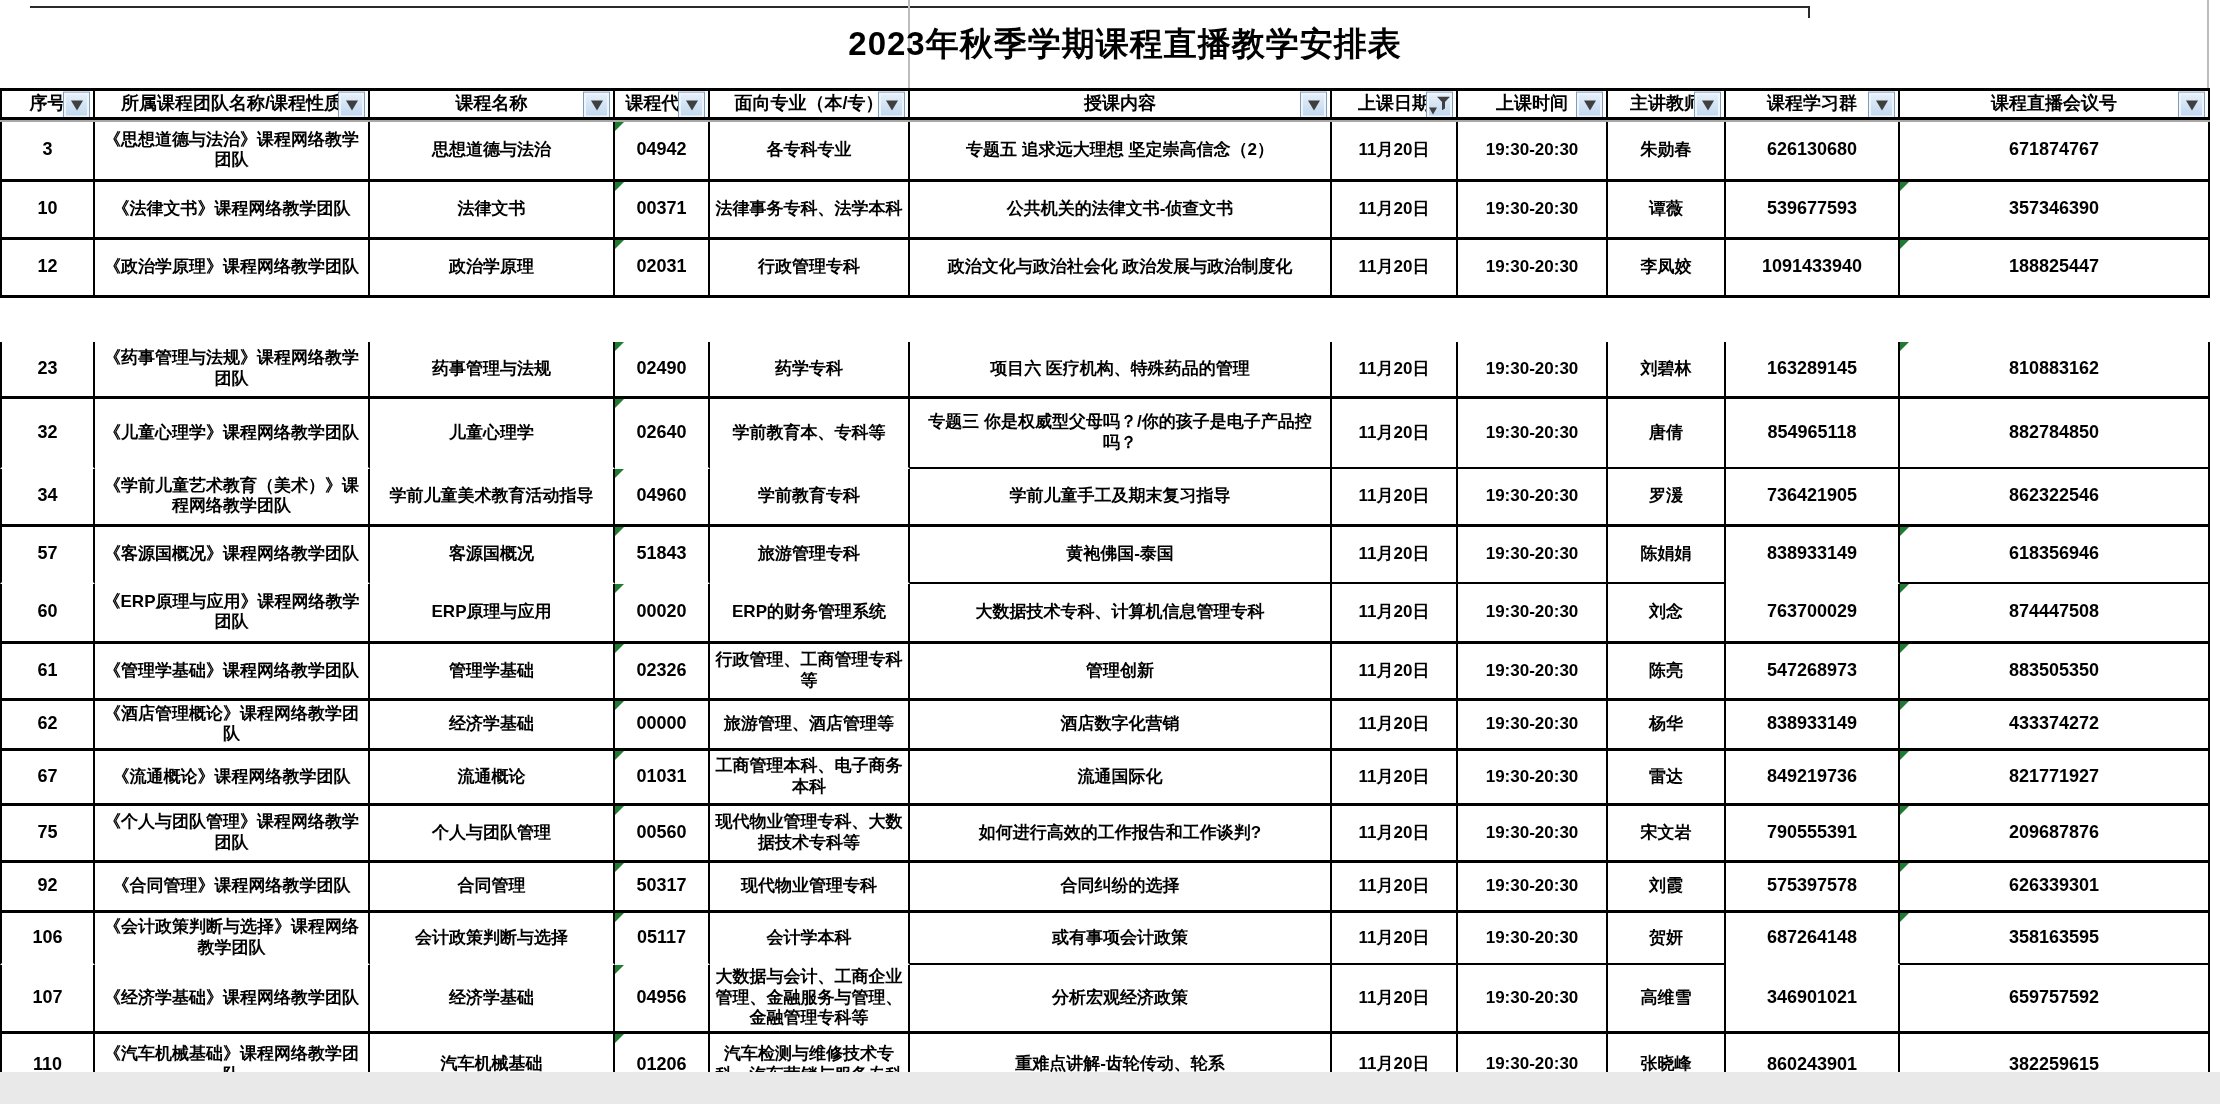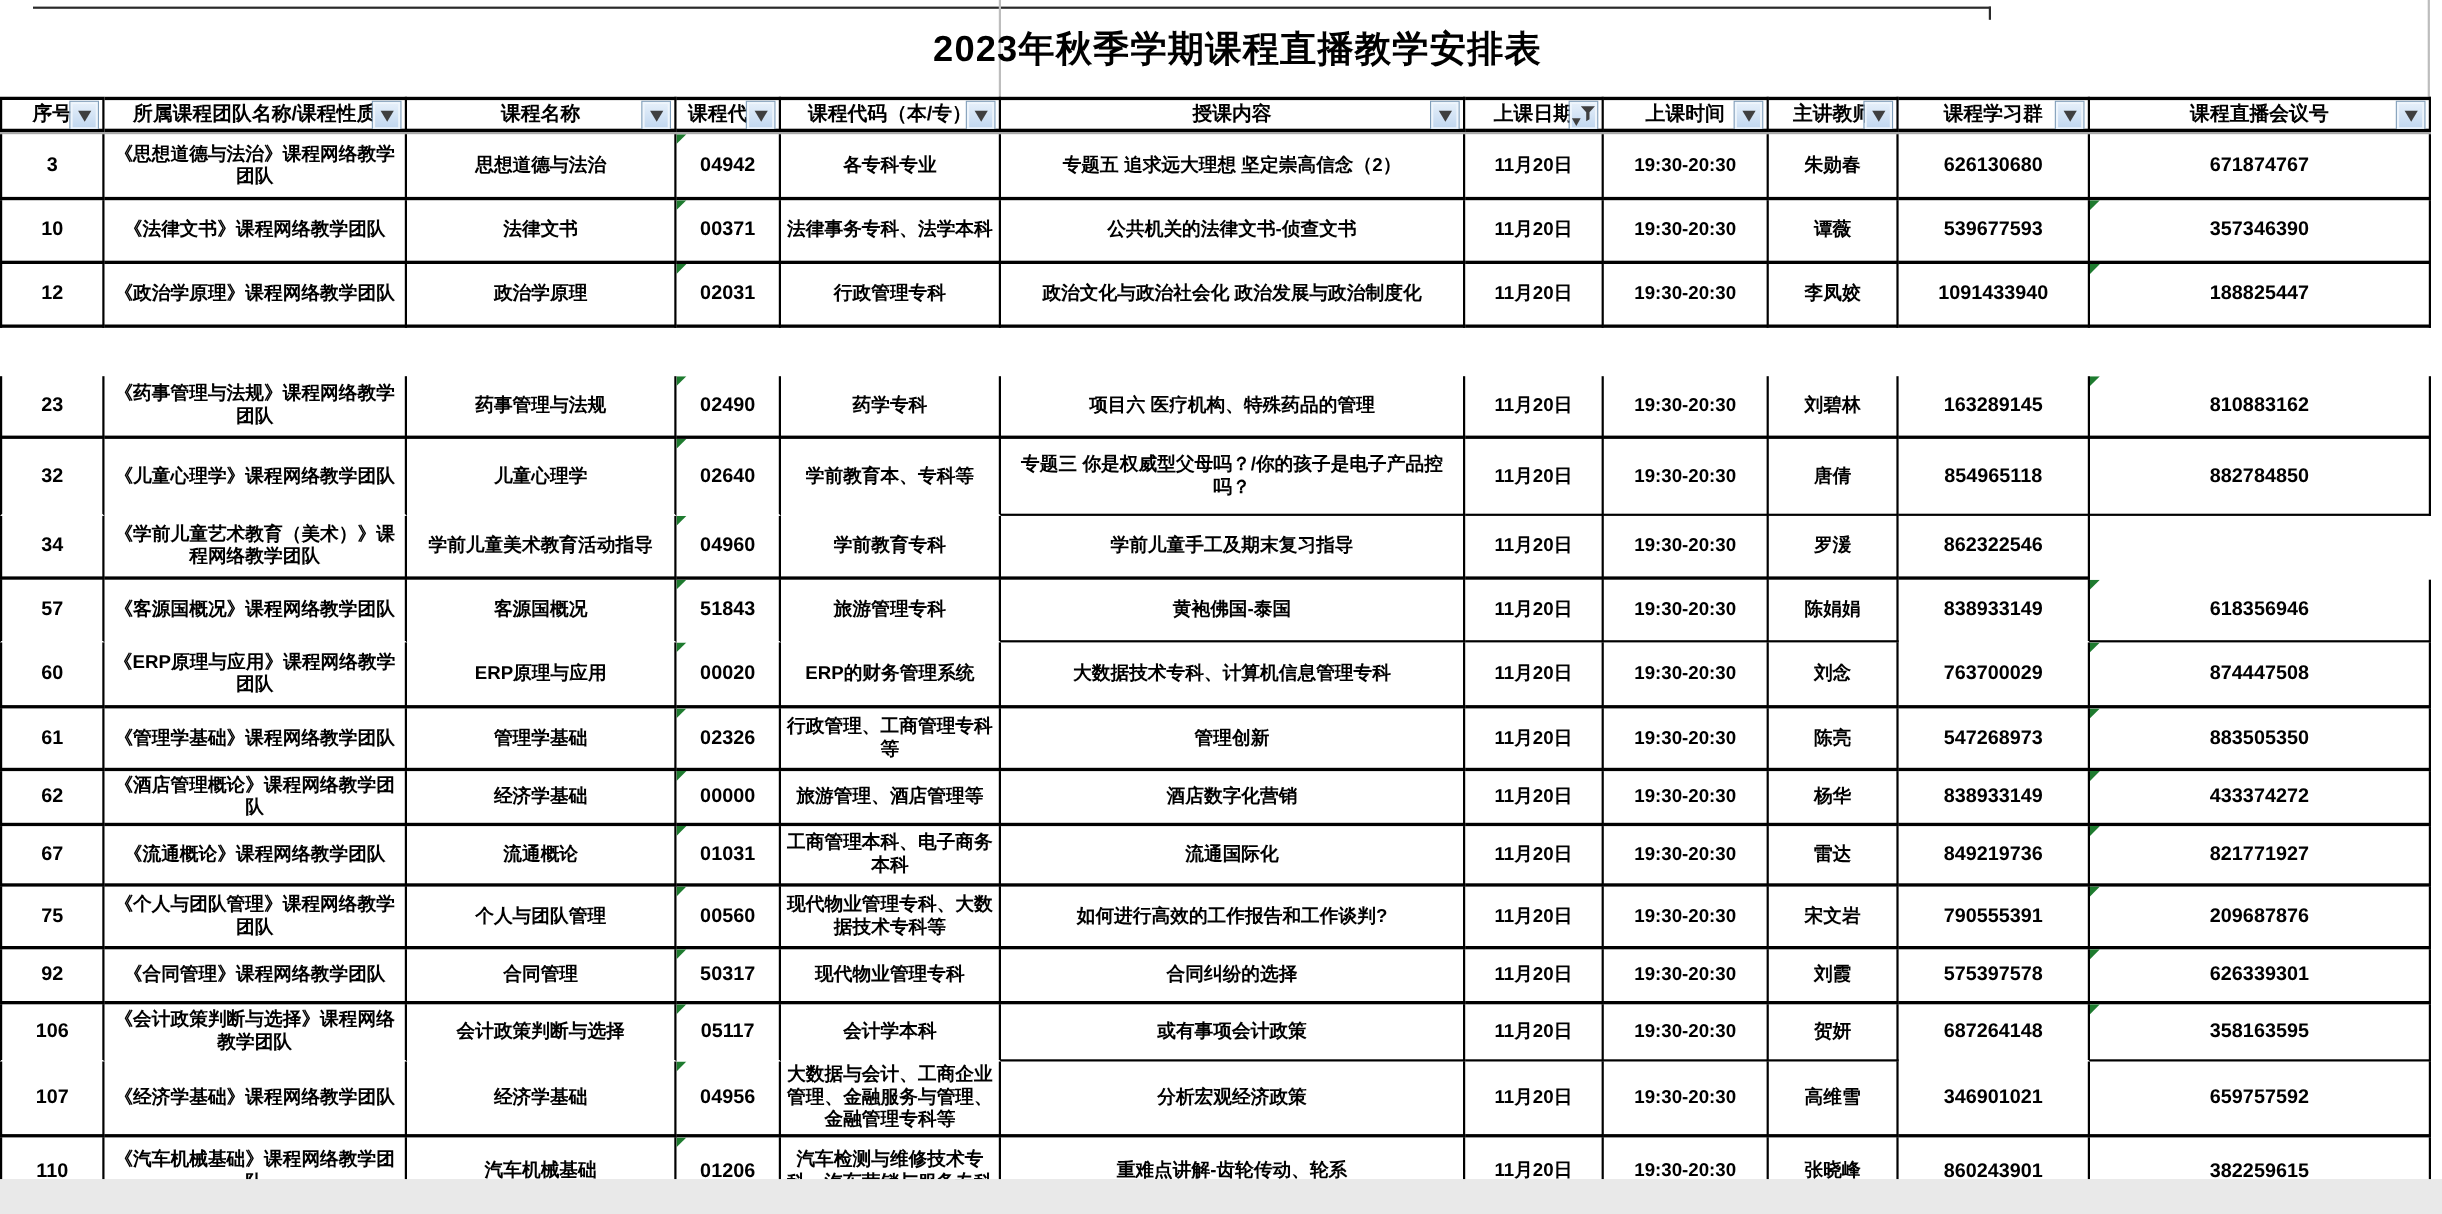--- a/index.html
+++ b/index.html
@@ -108,21 +108,21 @@
             <div class="arrow-glyph"></div>
           </div>
         </div>
         <div class="cell">
           <span>课程代码</span>
           <div class="fbtn">
             <div class="arrow-glyph"></div>
           </div>
         </div>
         <div class="cell">
-          <span>课程代码（本/专）</span>
+          <span>面向专业（本/专）</span>
           <div class="fbtn">
             <div class="arrow-glyph"></div>
           </div>
         </div>
         <div class="cell">
           <span>授课内容</span>
           <div class="fbtn">
             <div class="arrow-glyph"></div>
           </div>
         </div>
@@ -370,20 +370,23 @@
           <div class="cell">
             <span>11月20日</span>
           </div>
           <div class="cell">
             <span>19:30-20:30</span>
           </div>
           <div class="cell">
             <span>罗湲</span>
           </div>
           <div class="cell num">
+            <span>736421905</span>
+          </div>
+          <div class="cell num">
             <span>862322546</span>
           </div>
         </div>
         <div class="row r-inner" style="min-height: 57px;">
           <div class="cell num">
             <span>57</span>
           </div>
           <div class="cell">
             <span>《客源国概况》课程网络教学团队</span>
           </div>

